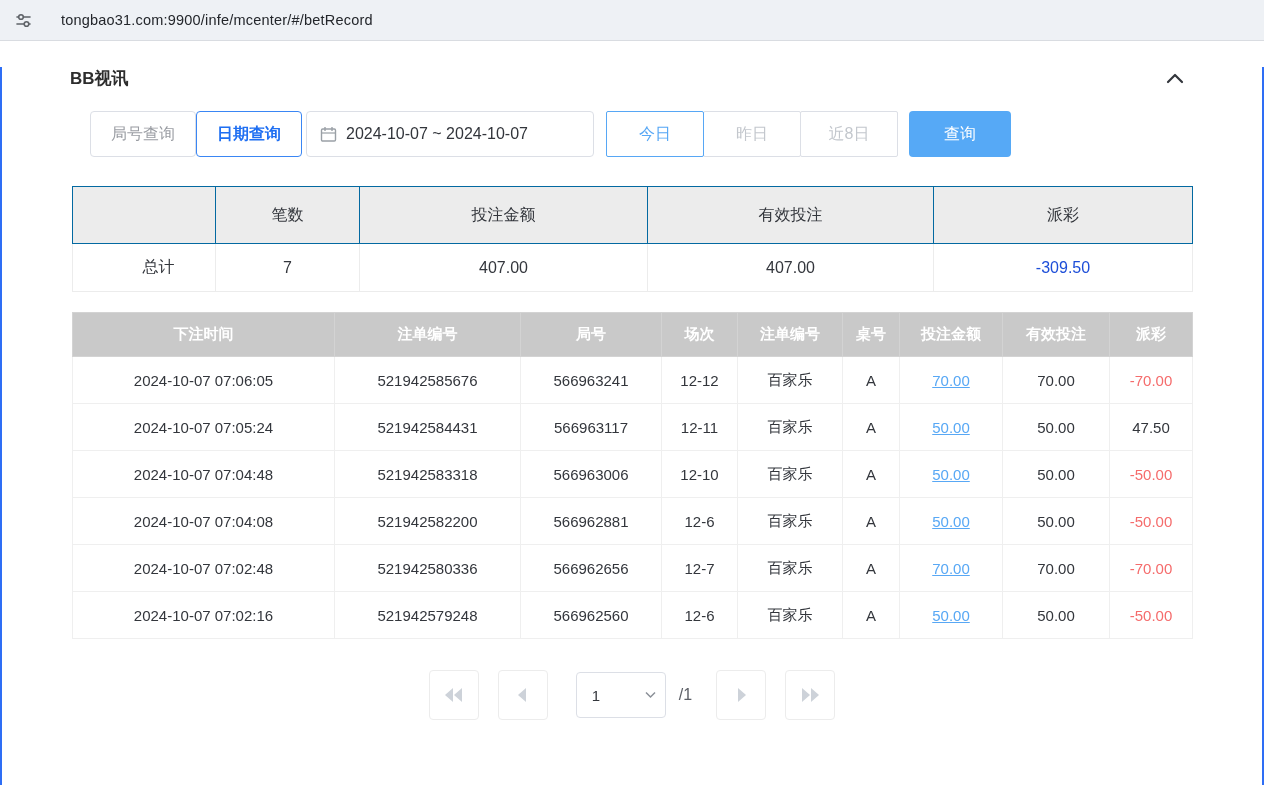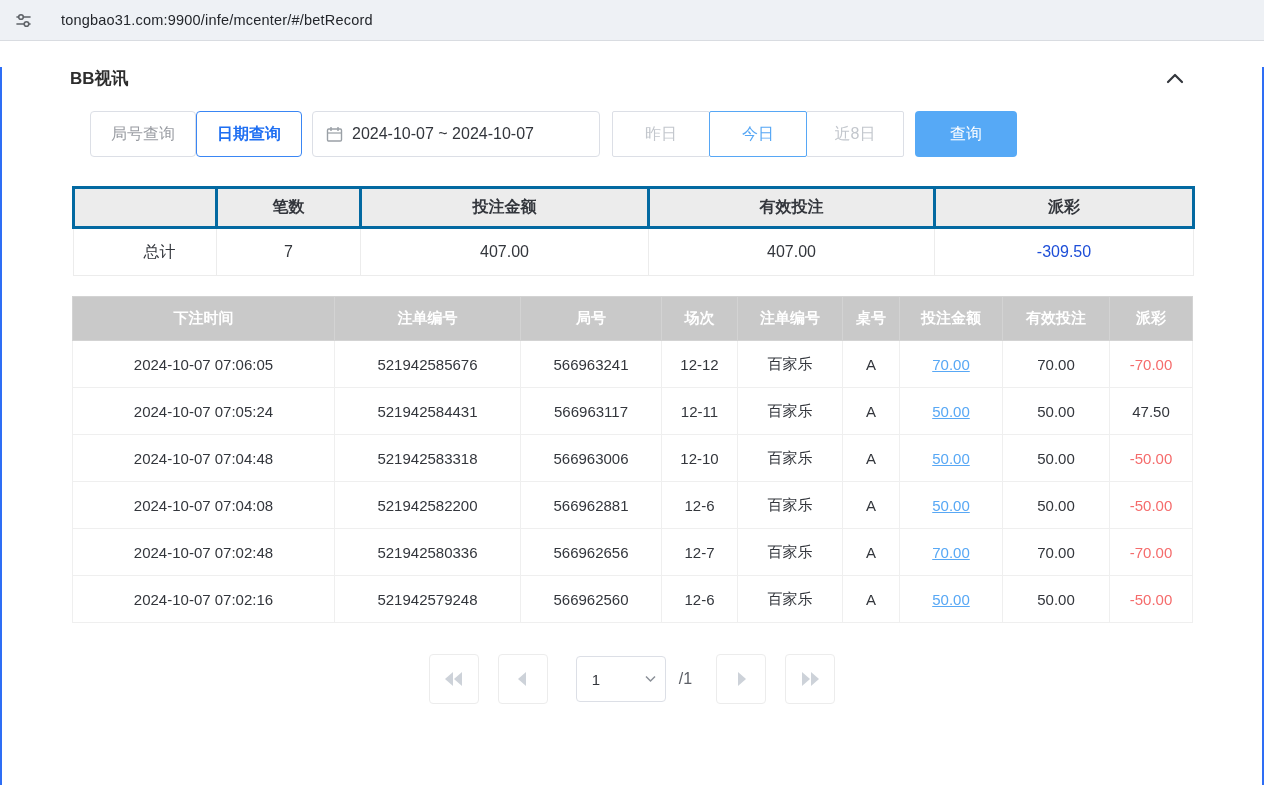--- a/index.html
+++ b/index.html
@@ -35,41 +35,41 @@
 
   
   .filter-row { margin: 21px 70px 0 70px; display: flex; align-items: center; }
   .btn {
     height: 46px; border-radius: 4px; background: #fff; font-size: 16px;
     cursor: pointer; font-family: inherit;
   }
   .btn-date-query { width: 106px; border: 1px solid #3a86f4; color: #1f6ff2; font-weight: bold; }
   .btn-round-query { width: 106px; margin-left: 18px; border: 1px solid #dcdfe6; color: #9a9da3; }
   .date-input {
-    margin-left: 10px; width: 288px; height: 46px; border: 1px solid #dcdfe6; border-radius: 4px;
+    margin-left: 4px; width: 288px; height: 46px; border: 1px solid #dcdfe6; border-radius: 4px;
     display: flex; align-items: center; padding: 0 13px; gap: 9px; color: #32353b;
     font-size: 16px; cursor: pointer; background: #fff;
   }
   .quick-group { display: flex; margin-left: 12px; }
   .quick-btn {
     width: 98px; height: 46px; background: #fff; border: 1px solid #dcdfe6;
     color: #c3c7cd; font-size: 16px; cursor: pointer; font-family: inherit; border-radius: 2px;
   }
   .quick-btn + .quick-btn { margin-left: -1px; }
   .quick-btn.active { border-color: #57a7f5; color: #57a7f5; position: relative; z-index: 1; }
   .btn-search { margin-left: 11px; width: 102px; border: none; background: #56a9f6; color: #fff; font-size: 16px; }
 
   
   .summary-table {
     margin: 29px 0 0 70px; border-collapse: collapse; table-layout: fixed;
     width: 1120px; font-size: 16px; color: #33363c;
   }
   .summary-table th {
-    background: #ececec; font-weight: bold; height: 40px;
-    border: 3px solid #0369a1; font-size: 16px; color: #33363c; text-align: center;
+    background: #ececec; font-weight: normal; height: 57px;
+    border: 1px solid #0369a1; font-size: 16px; color: #33363c; text-align: center;
   }
   .summary-table td { height: 48px; border: 1px solid #ececec; text-align: center; background: #fff; }
   .summary-total-cell { text-align: left; padding-left: 30px; }
   .summary-payout { color: #1d4ed8; }
 
   
   .bet-table {
     margin: 20px 0 0 70px; border-collapse: collapse; table-layout: fixed;
     width: 1120px; font-size: 15px; color: #33363c;
   }
@@ -141,22 +141,22 @@
           <rect x="1.5" y="3" width="14" height="12" rx="1.2" fill="none" stroke="#9aa0a6" stroke-width="1.4"></rect>
           <line x1="5" y1="1" x2="5" y2="5" stroke="#9aa0a6" stroke-width="1.4"></line>
           <line x1="12" y1="1" x2="12" y2="5" stroke="#9aa0a6" stroke-width="1.4"></line>
           <line x1="1.5" y1="7" x2="15.5" y2="7" stroke="#9aa0a6" stroke-width="1.2"></line>
         </svg>
       </span>
       <span>2024-10-07 ~ 2024-10-07</span>
     </div>
 
     <div class="quick-group">
+      <button class="quick-btn active">今日</button>
       <button class="quick-btn">昨日</button>
-      <button class="quick-btn active">今日</button>
       <button class="quick-btn">近8日</button>
     </div>
 
     <button class="btn btn-search">查询</button>
   </div>
 
   <table class="summary-table">
     <colgroup>
         <col style="width:143px">
         <col style="width:144px">

